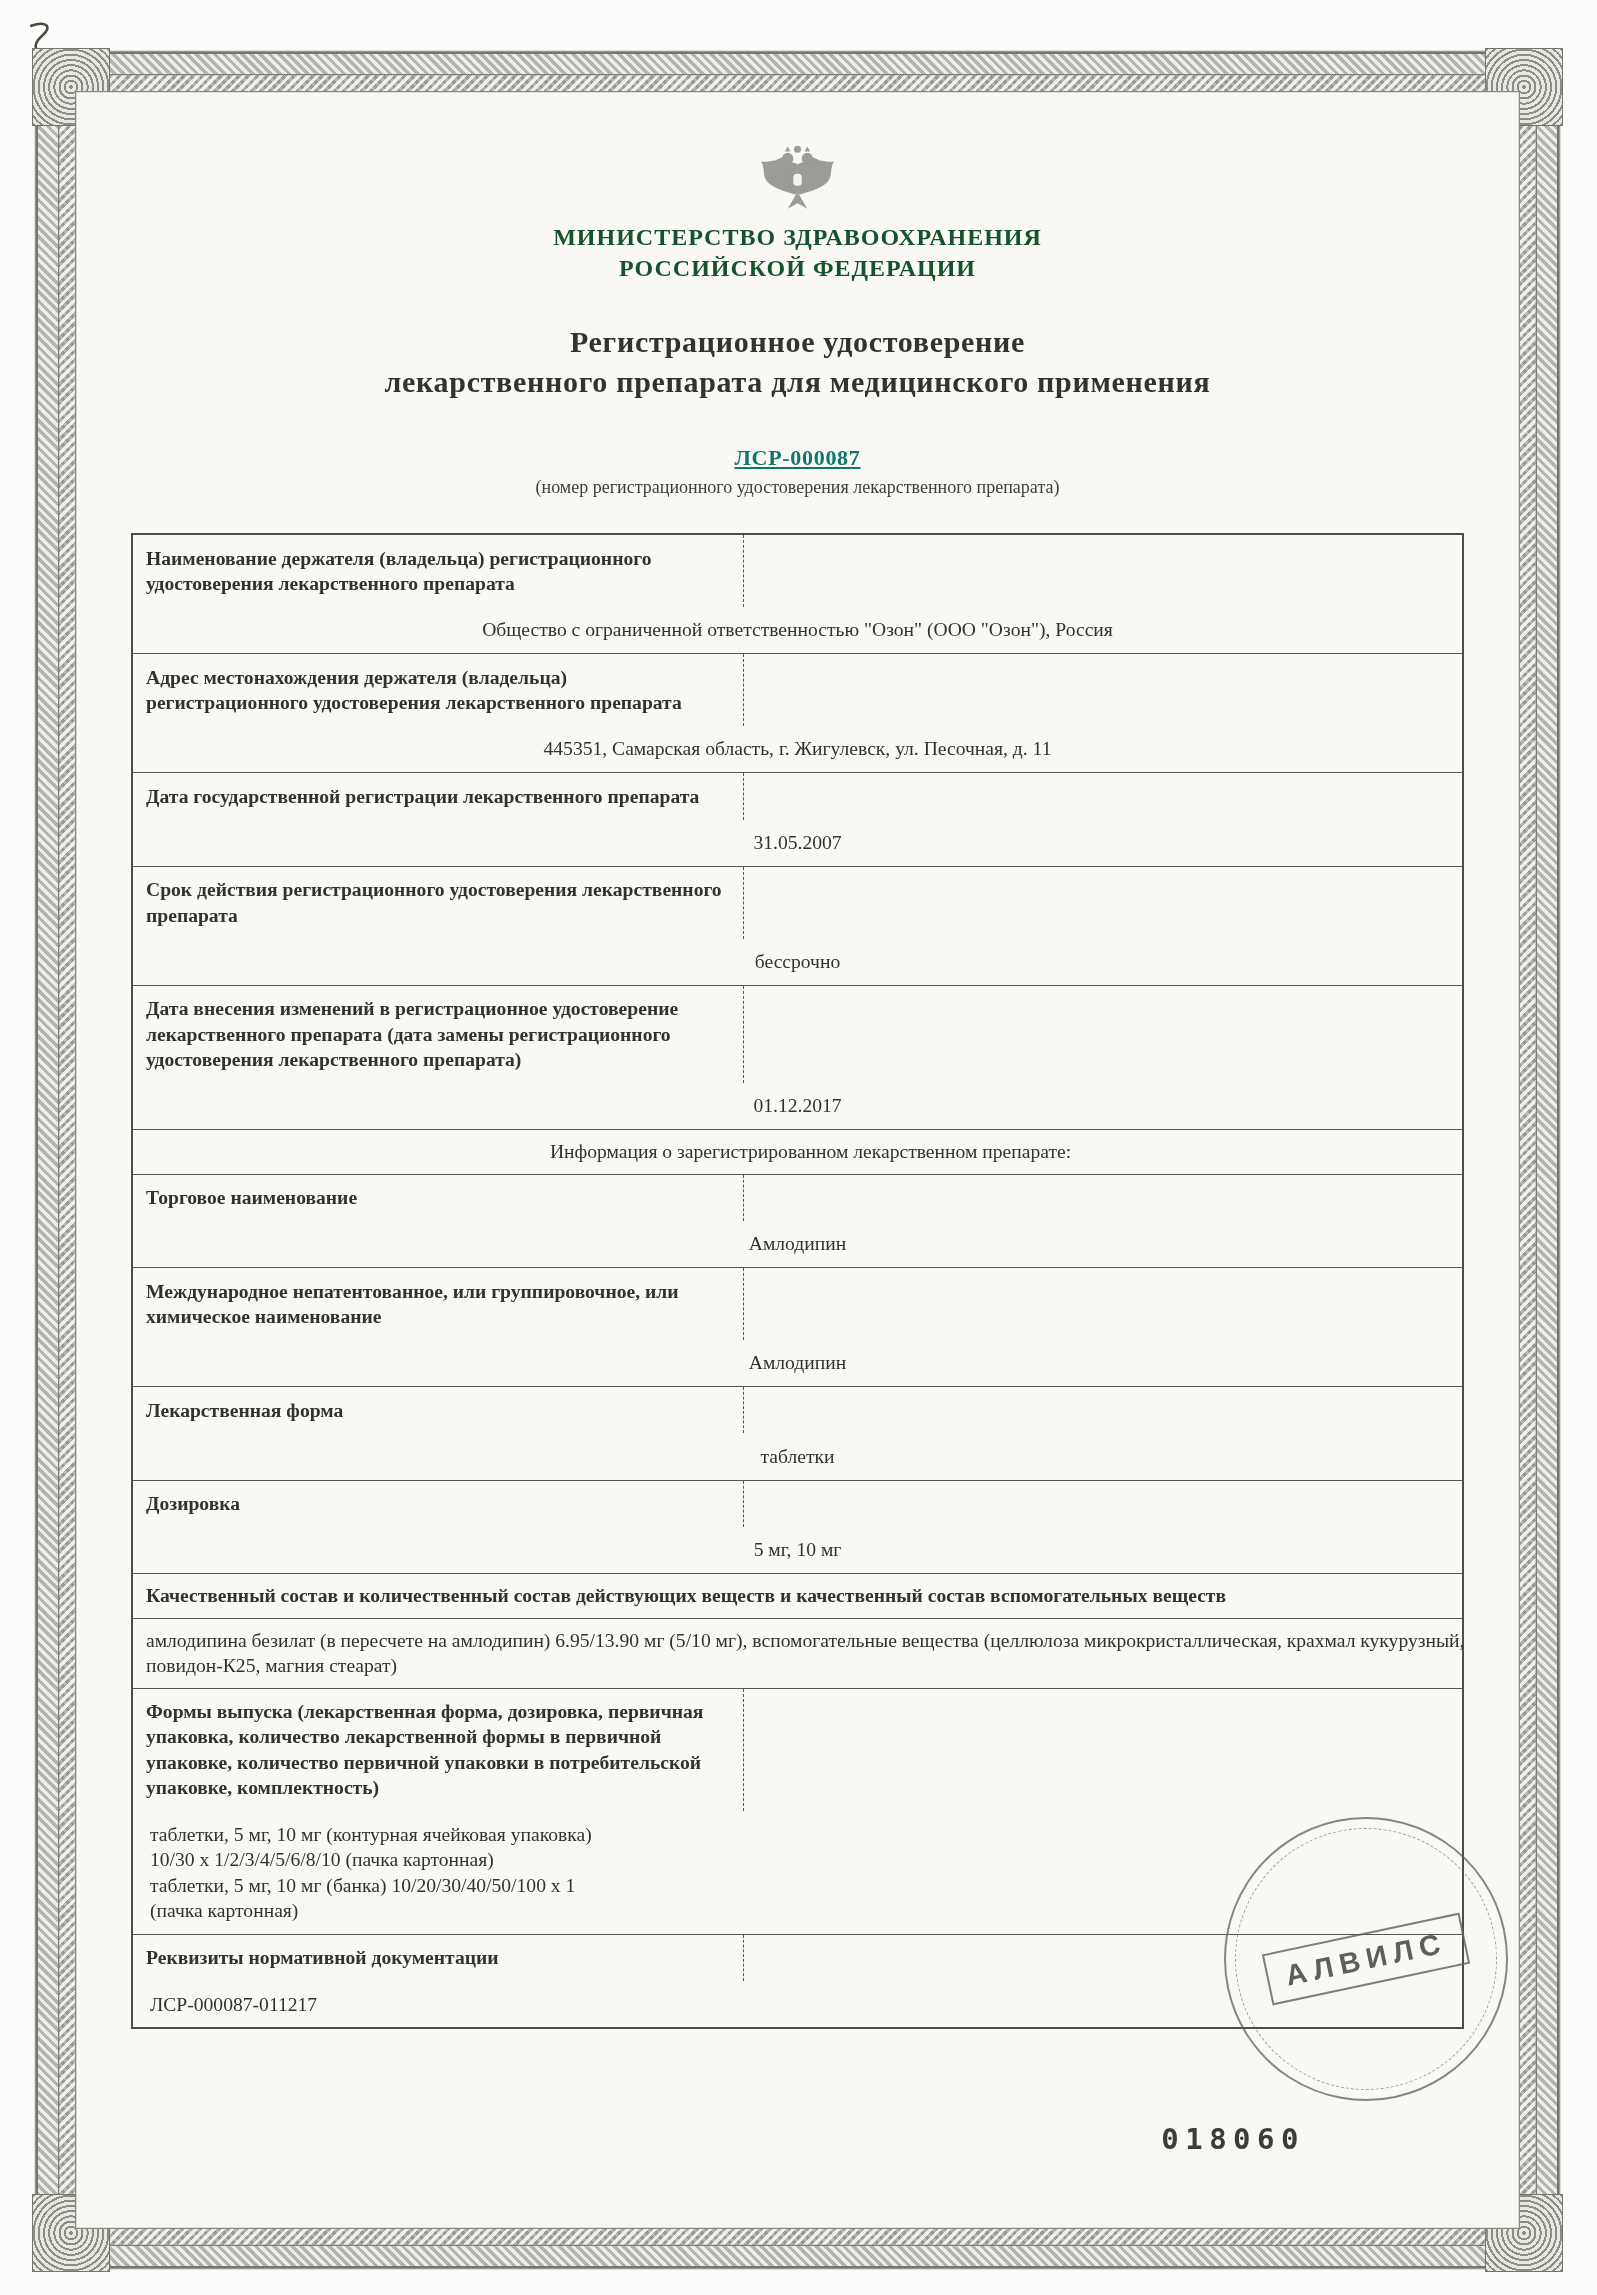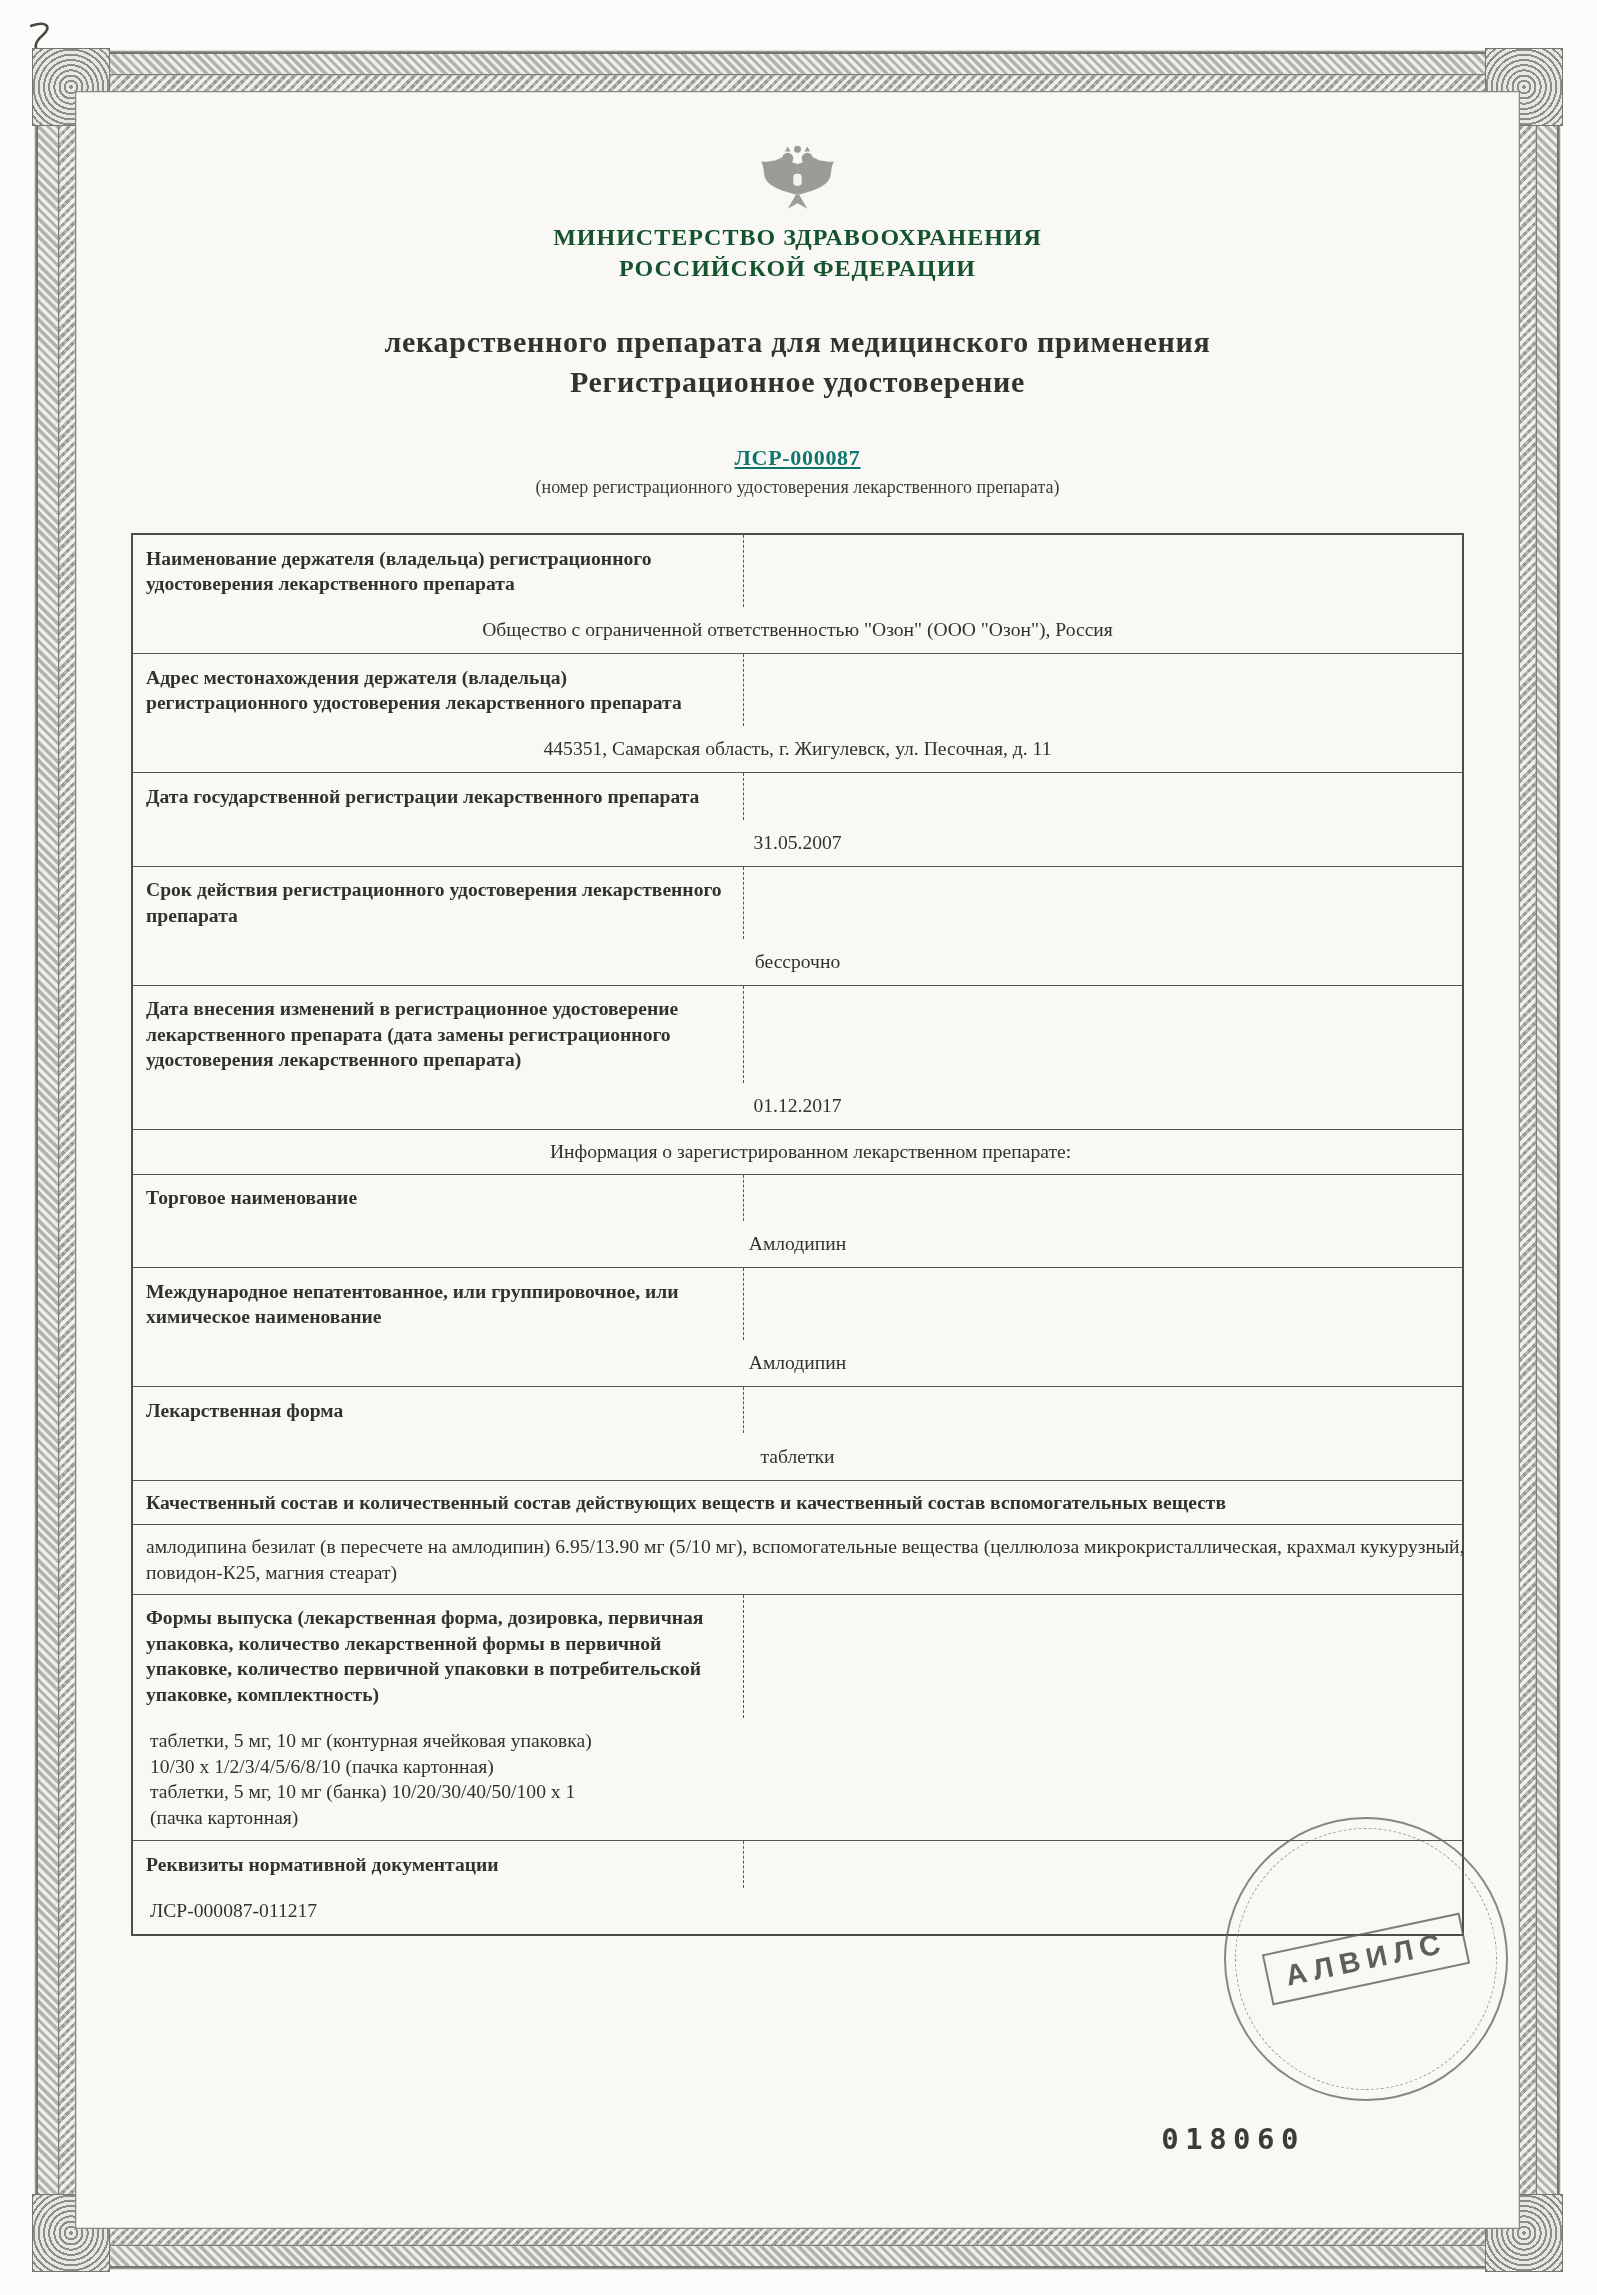--- a/index.html
+++ b/index.html
@@ -147,22 +147,22 @@
               <rect x="54" y="44" width="12" height="17" rx="5" fill="#f3f2ee"></rect>
             </g>
           </svg>
 
           <div class="ministry">
             <div>МИНИСТЕРСТВО ЗДРАВООХРАНЕНИЯ</div>
             <div>РОССИЙСКОЙ ФЕДЕРАЦИИ</div>
           </div>
 
           <div class="doc-title">
+            <div>Регистрационное удостоверение</div>
             <div>лекарственного препарата для медицинского применения</div>
-            <div>Регистрационное удостоверение</div>
           </div>
 
           <div class="reg-number">ЛСР-000087</div>
           <div class="reg-caption">(номер регистрационного удостоверения лекарственного препарата)</div>
         </div>
 
         <div class="doc-table">
 
           <div class="t-row">
             <div class="c-label">Наименование держателя (владельца) регистрационного удостоверения лекарственного препарата</div>
@@ -201,20 +201,24 @@
           <div class="t-row">
             <div class="c-label">Международное непатентованное, или группировочное, или химическое наименование</div>
             <div class="c-value">Амлодипин</div>
           </div>
 
           <div class="t-row">
             <div class="c-label">Лекарственная форма</div>
             <div class="c-value">таблетки</div>
           </div>
 
+          <div class="t-row">
+            <div class="c-label">Дозировка</div>
+            <div class="c-value">5 мг, 10 мг</div>
+          </div>
 
           <div class="t-row">
             <div class="t-full bold" style="width:100%">Качественный состав и количественный состав действующих веществ и качественный состав вспомогательных веществ</div>
           </div>
 
           <div class="t-row">
             <div class="t-full" style="width:100%">амлодипина безилат (в пересчете на амлодипин) 6.95/13.90 мг (5/10 мг), вспомогательные вещества (целлюлоза микрокристаллическая, крахмал кукурузный, повидон-К25, магния стеарат)</div>
           </div>
 
           <div class="t-row">

